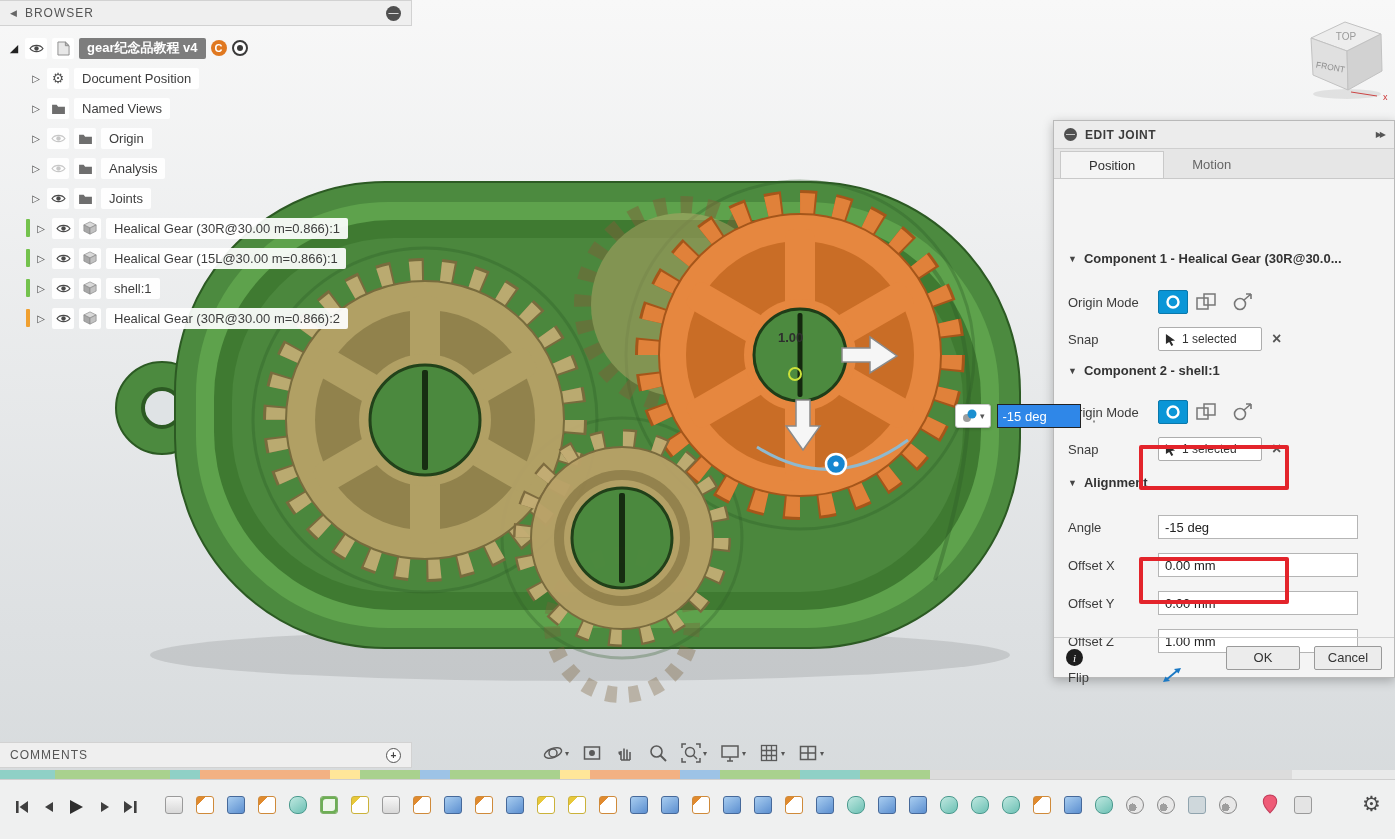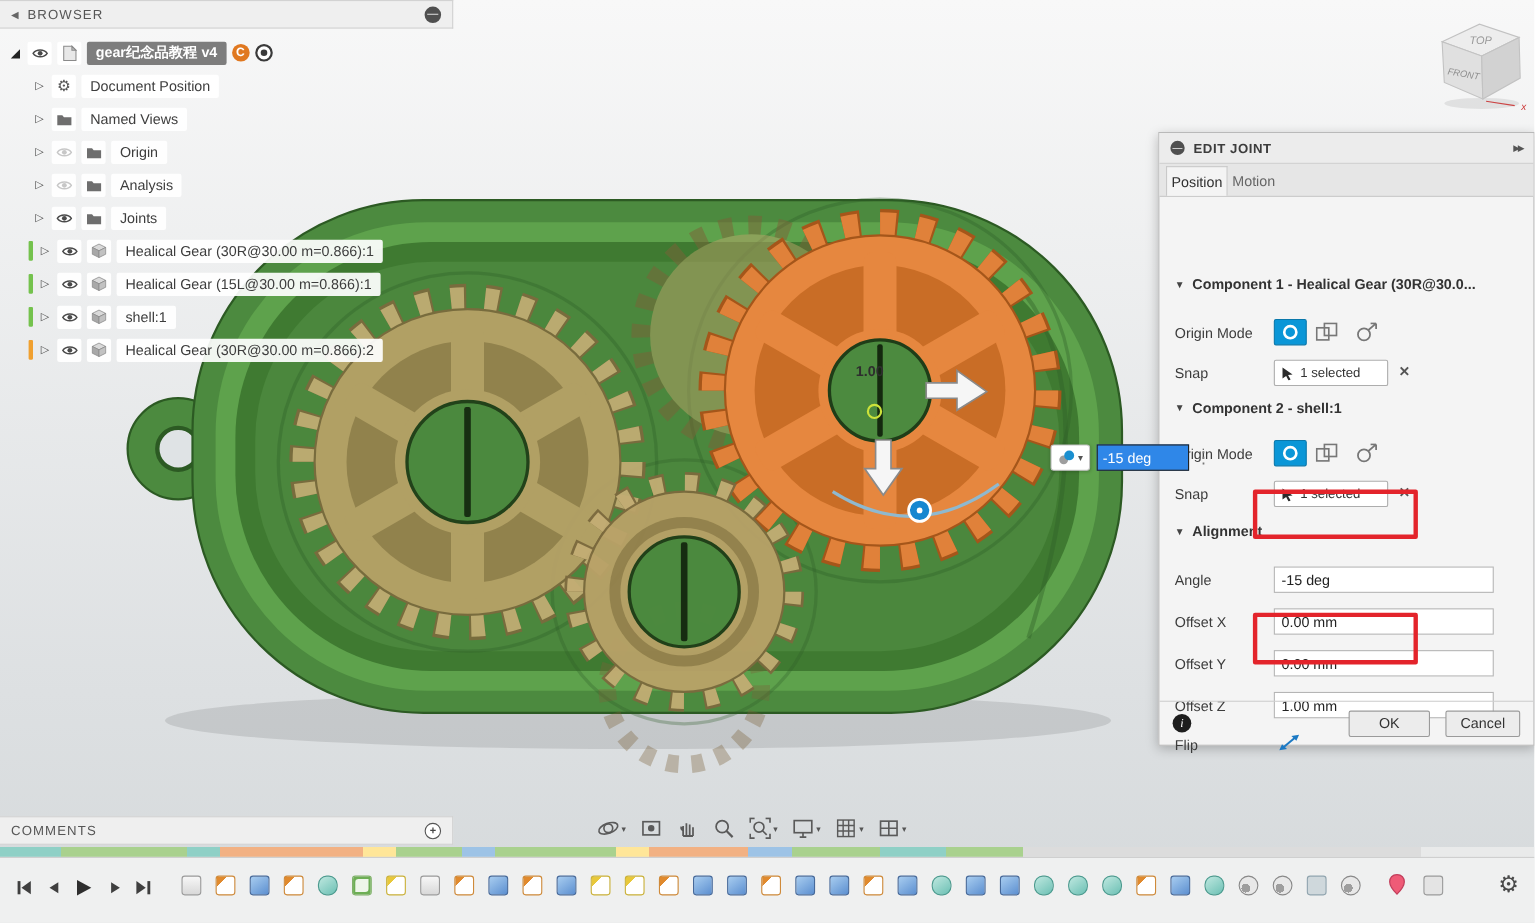--- a/index.html
+++ b/index.html
@@ -6,21 +6,21 @@
   html,body { width:1395px; height:839px; overflow:hidden;
     font-family:"Liberation Sans", sans-serif; }
   #app { position:relative; width:1395px; height:839px;
     background:linear-gradient(#f8f8f8, #dde0e2 75%, #d5d9db); }
 
   
   #scene { position:absolute; left:0; top:0; z-index:1; }
   .dim-label { position:absolute; left:778px; top:330px; font-size:13px; color:#2e2e2e; z-index:6;font-weight:bold; }
 
   
-  .viewcube { position:absolute; left:1293px; top:4px; z-index:12;font-style:italic; }
+  .viewcube { position:absolute; left:1293px; top:4px; z-index:12; }
 
   
   .panel-header { position:absolute; width:412px; height:26px; background:#efefef;
     border:1px solid #d2d2d2; border-left:none; display:flex; align-items:center;
     padding:0 10px; z-index:14; }
   .panel-header .hdr-caret { font-size:9px; color:#666; margin-right:8px; }
   .panel-header .hdr-title { font-size:12px; color:#555; letter-spacing:1px; }
   .hdr-circle { margin-left:auto; width:15px; height:15px; border-radius:50%;
     background:#4f4f4f; color:#fff; font-size:10px; line-height:14px; text-align:center; }
   .hdr-circle.plus { background:#fff; color:#444; border:1.5px solid #555; font-weight:bold; }
@@ -50,21 +50,21 @@
   .dialog { position:absolute; left:1053px; top:120px; width:342px; height:558px;
     background:#f4f4f4; border:1px solid #b9b9b9; box-shadow:0 3px 10px rgba(0,0,0,.25); z-index:20; }
   .dlg-title { height:28px; background:#ececec; border-bottom:1px solid #cfcfcf;
     display:flex; align-items:center; padding:0 10px; gap:8px; }
   .dlg-grip { width:13px; height:13px; border-radius:50%; background:#4f4f4f; color:#fff;
     font-size:9px; line-height:12px; text-align:center; }
   .dlg-title-text { font-size:12px; font-weight:bold; color:#3c3c3c; letter-spacing:.5px; }
   .dlg-chevrons { margin-left:auto; font-size:8px; color:#555; letter-spacing:-2px; }
   .dlg-tabs { height:30px; background:#e6e6e6; border-bottom:1px solid #c9c9c9;
     display:flex; align-items:flex-end; padding-left:6px; }
-  .dlg-tab { height:27px; padding:0 4px; display:flex; align-items:center;
+  .dlg-tab { height:27px; padding:0 28px; display:flex; align-items:center;
     font-size:13px; color:#666; }
   .dlg-tab.active { background:#f4f4f4; border:1px solid #c9c9c9; border-bottom:none;
     color:#2f2f2f; }
   .dlg-body { position:relative; height:460px; }
   .sect-hdr { position:absolute; left:14px; display:flex; align-items:center; gap:7px;
     font-size:13px; font-weight:bold; color:#333; }
   .sect-hdr .sect-caret { font-size:9px; color:#444; }
   .drow { position:absolute; left:0; width:100%; display:flex; align-items:center; }
   .drow .dlabel { position:absolute; left:14px; font-size:13px; color:#3c3c3c; }
   .om-icons { position:absolute; left:104px; display:flex; gap:5px; }

